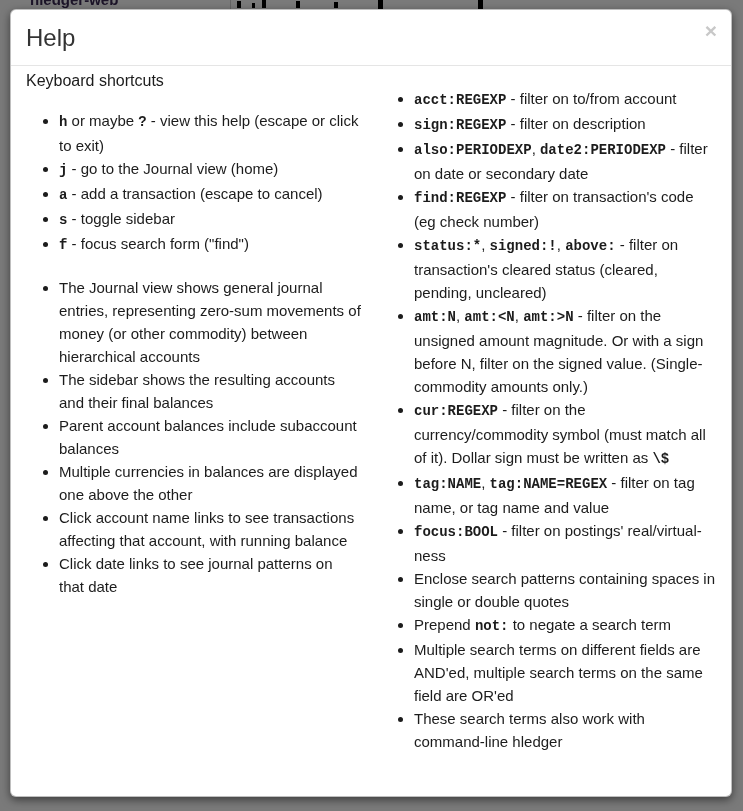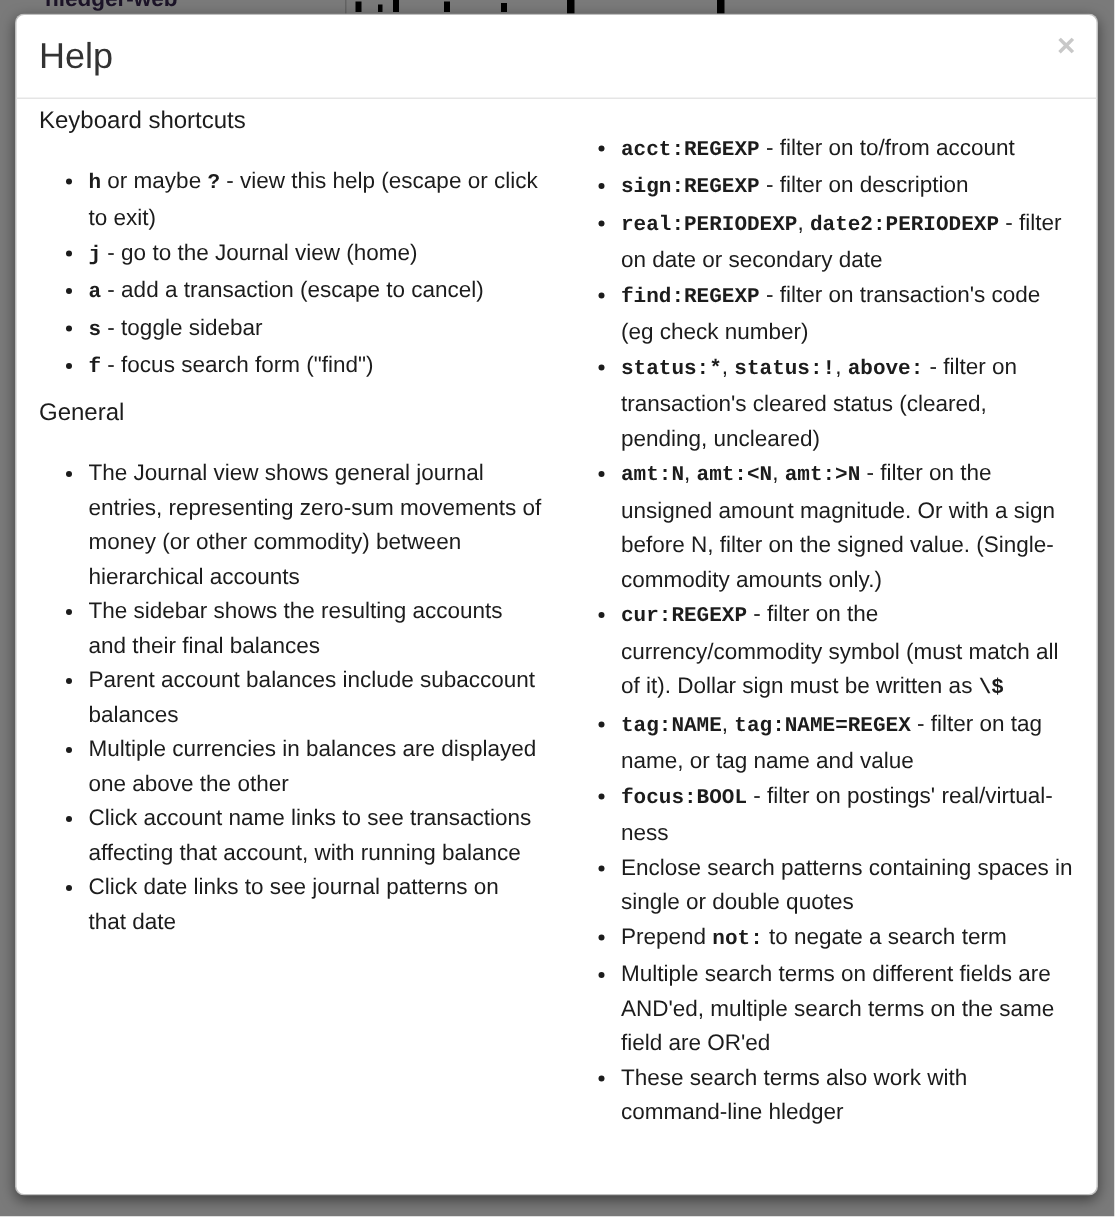--- a/index.html
+++ b/index.html
@@ -63,37 +63,36 @@
   <div class="modal-body">
     <div class="col">
         <h2 class="section-heading">Keyboard shortcuts</h2>
         <ul>
           <li><code>h</code> or maybe <code>?</code> - view this help (escape or click to exit)</li>
           <li><code>j</code> - go to the Journal view (home)</li>
           <li><code>a</code> - add a transaction (escape to cancel)</li>
           <li><code>s</code> - toggle sidebar</li>
           <li><code>f</code> - focus search form ("find")</li>
         </ul>
-        <h2 class="section-heading">General</h2>
         <ul>
           <li>The Journal view shows general journal entries, representing zero-sum movements of money (or other commodity) between hierarchical accounts</li>
           <li>The sidebar shows the resulting accounts and their final balances</li>
           <li>Parent account balances include subaccount balances</li>
           <li>Multiple currencies in balances are displayed one above the other</li>
           <li>Click account name links to see transactions affecting that account, with running balance</li>
           <li>Click date links to see journal patterns on that date</li>
         </ul>
       </div>
     <div class="col">
         <ul>
           <li><code>acct:REGEXP</code> - filter on to/from account</li>
           <li><code>sign:REGEXP</code> - filter on description</li>
-          <li><code>real:PERIODEXP</code>, <code>date2:PERIODEXP</code> - filter on date or secondary date</li>
+          <li><code>also:PERIODEXP</code>, <code>date2:PERIODEXP</code> - filter on date or secondary date</li>
           <li><code>find:REGEXP</code> - filter on transaction's code (eg check number)</li>
-          <li><code>status:*</code>, <code>status:!</code>, <code>above:</code> - filter on transaction's cleared status (cleared, pending, uncleared)</li>
+          <li><code>status:*</code>, <code>signed:!</code>, <code>above:</code> - filter on transaction's cleared status (cleared, pending, uncleared)</li>
           <li><code>amt:N</code>, <code>amt:&lt;N</code>, <code>amt:&gt;N</code> - filter on the unsigned amount magnitude. Or with a sign before N, filter on the signed value. (Single-commodity amounts only.)</li>
           <li><code>cur:REGEXP</code> - filter on the currency/commodity symbol (must match all of it). Dollar sign must be written as <code>\$</code></li>
           <li><code>tag:NAME</code>, <code>tag:NAME=REGEX</code> - filter on tag name, or tag name and value</li>
           <li><code>focus:BOOL</code> - filter on postings' real/virtual-ness</li>
           <li>Enclose search patterns containing spaces in single or double quotes</li>
           <li>Prepend <code>not:</code> to negate a search term</li>
           <li>Multiple search terms on different fields are AND'ed, multiple search terms on the same field are OR'ed</li>
           <li>These search terms also work with command-line hledger</li>
         </ul>
       </div>

